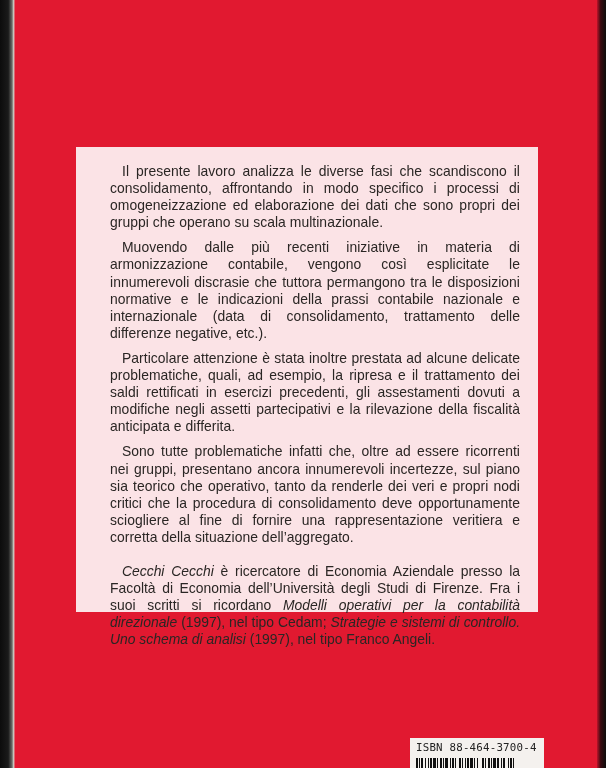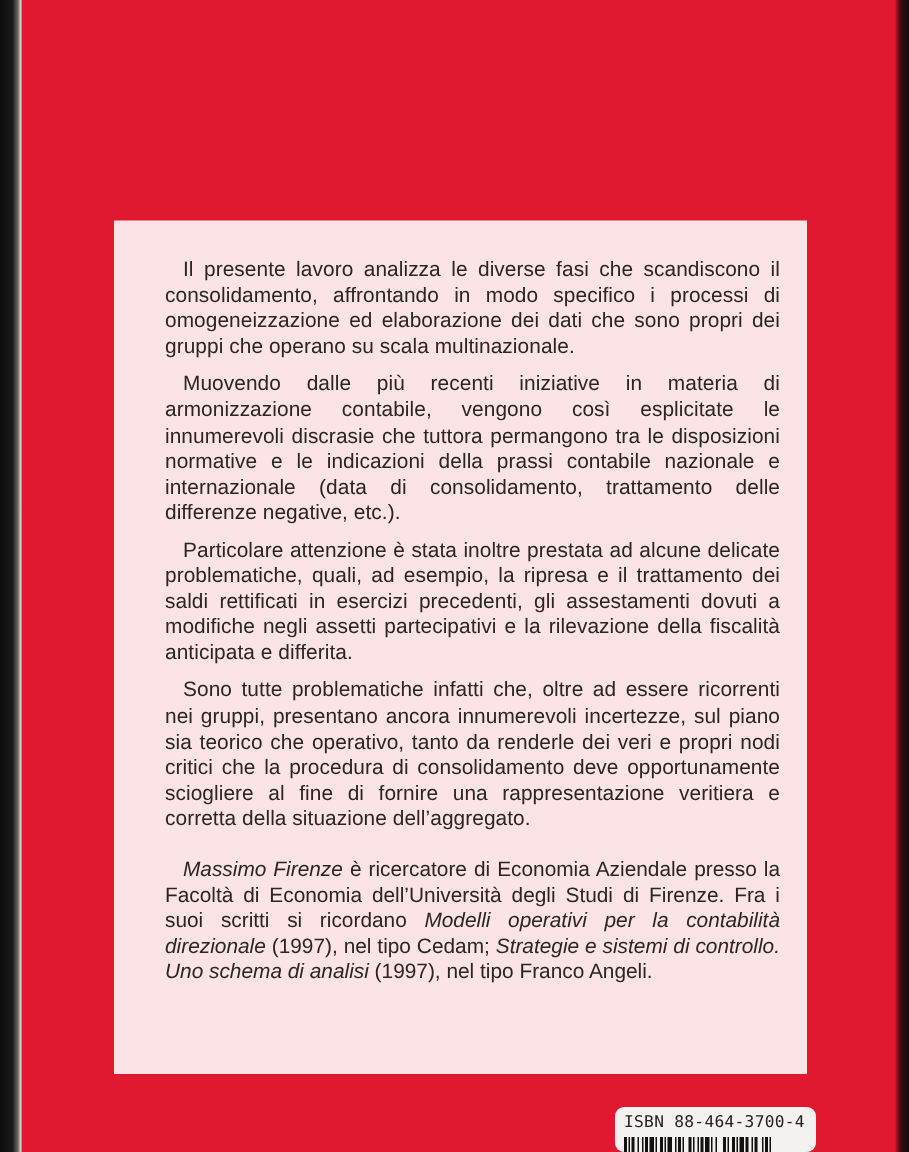--- a/index.html
+++ b/index.html
@@ -14,39 +14,38 @@
   }
   .spine-right {
     position:absolute; right:0; top:0; width:9px; height:768px;
     background:linear-gradient(to right,#b8142a 0%,#3a0a10 40%,#0d0d0d 100%);
   }
   .cover {
     position:absolute; left:15px; top:0; right:9px; bottom:0;
     background:#e11930;
   }
   .panel {
-    position:absolute; left:76px; top:147px; width:462px; height:569px;
+    position:absolute; left:76px; top:147px; width:462px; height:465px;
     background:#fbe3e6;
     box-sizing:border-box;
-    padding:24px 18px 0 34px;
+    padding:16px 18px 0 34px;
   }
   .blurb p {
     margin:0; font-size:13.9px; line-height:17.1px; color:#2a2624;
     text-align:justify; text-indent:12px; letter-spacing:0.05px;
   }
   .blurb p + p { margin-top:8px; }
   .bio {
     margin-top:17px; font-size:13.9px; line-height:17.1px; color:#2a2624;
     text-align:justify; text-indent:12px;
   }
   .bio i { font-style:italic; }
   .isbn-box {
     position:absolute; left:410px; top:738px; width:134px; height:30px;
     background:#f4f1ee;
-    border-radius:6px;
   }
   .isbn-text {
     position:absolute; left:6px; top:3px;
     font-family:"DejaVu Sans Mono", monospace; font-size:10.8px; color:#222;
     letter-spacing:0.2px; white-space:nowrap;
   }
   .barcode {
     position:absolute; left:6px; top:20px; width:124px; height:10px;
     display:flex; align-items:stretch; gap:0;
   }
@@ -59,21 +58,21 @@
 <div class="cover"></div>
 <div class="spine-right"></div>
 
 <div class="panel">
   <div class="blurb">
     <p>Il presente lavoro analizza le diverse fasi che scandiscono il consolidamento, affrontando in modo specifico i processi di omogeneizzazione ed elaborazione dei dati che sono propri dei gruppi che operano su scala multinazionale.</p>
     <p>Muovendo dalle più recenti iniziative in materia di armonizzazione contabile, vengono così esplicitate le innumerevoli discrasie che tuttora permangono tra le disposizioni normative e le indicazioni della prassi contabile nazionale e internazionale (data di consolidamento, trattamento delle differenze negative, etc.).</p>
     <p>Particolare attenzione è stata inoltre prestata ad alcune delicate problematiche, quali, ad esempio, la ripresa e il trattamento dei saldi rettificati in esercizi precedenti, gli assestamenti dovuti a modifiche negli assetti partecipativi e la rilevazione della fiscalità anticipata e differita.</p>
     <p>Sono tutte problematiche infatti che, oltre ad essere ricorrenti nei gruppi, presentano ancora innumerevoli incertezze, sul piano sia teorico che operativo, tanto da renderle dei veri e propri nodi critici che la procedura di consolidamento deve opportunamente sciogliere al fine di fornire una rappresentazione veritiera e corretta della situazione dell’aggregato.</p>
   </div>
-  <div class="bio"><i>Massimo Firenze</i><span> è ricercatore di Economia Aziendale presso la Facoltà di Economia dell’Università degli Studi di Firenze. Fra i suoi scritti si ricordano </span><i>Modelli operativi per la contabilità direzionale</i><span> (1997), nel tipo Cedam; </span><i>Strategie e sistemi di controllo. Uno schema di analisi</i><span> (1997), nel tipo Franco Angeli.</span></div>
+  <div class="bio"><i>Cecchi Cecchi</i><span> è ricercatore di Economia Aziendale presso la Facoltà di Economia dell’Università degli Studi di Firenze. Fra i suoi scritti si ricordano </span><i>Modelli operativi per la contabilità direzionale</i><span> (1997), nel tipo Cedam; </span><i>Strategie e sistemi di controllo. Uno schema di analisi</i><span> (1997), nel tipo Franco Angeli.</span></div>
 </div>
 
 <div class="isbn-box">
   <div class="isbn-text">ISBN 88-464-3700-4</div>
   <div class="barcode">
     <span style="width:2px;margin-right:1px"></span>
       <span style="width:1px;margin-right:1px"></span>
       <span style="width:2px;margin-right:2px"></span>
       <span style="width:1px;margin-right:2px"></span>
       <span style="width:1px;margin-right:1px"></span>

